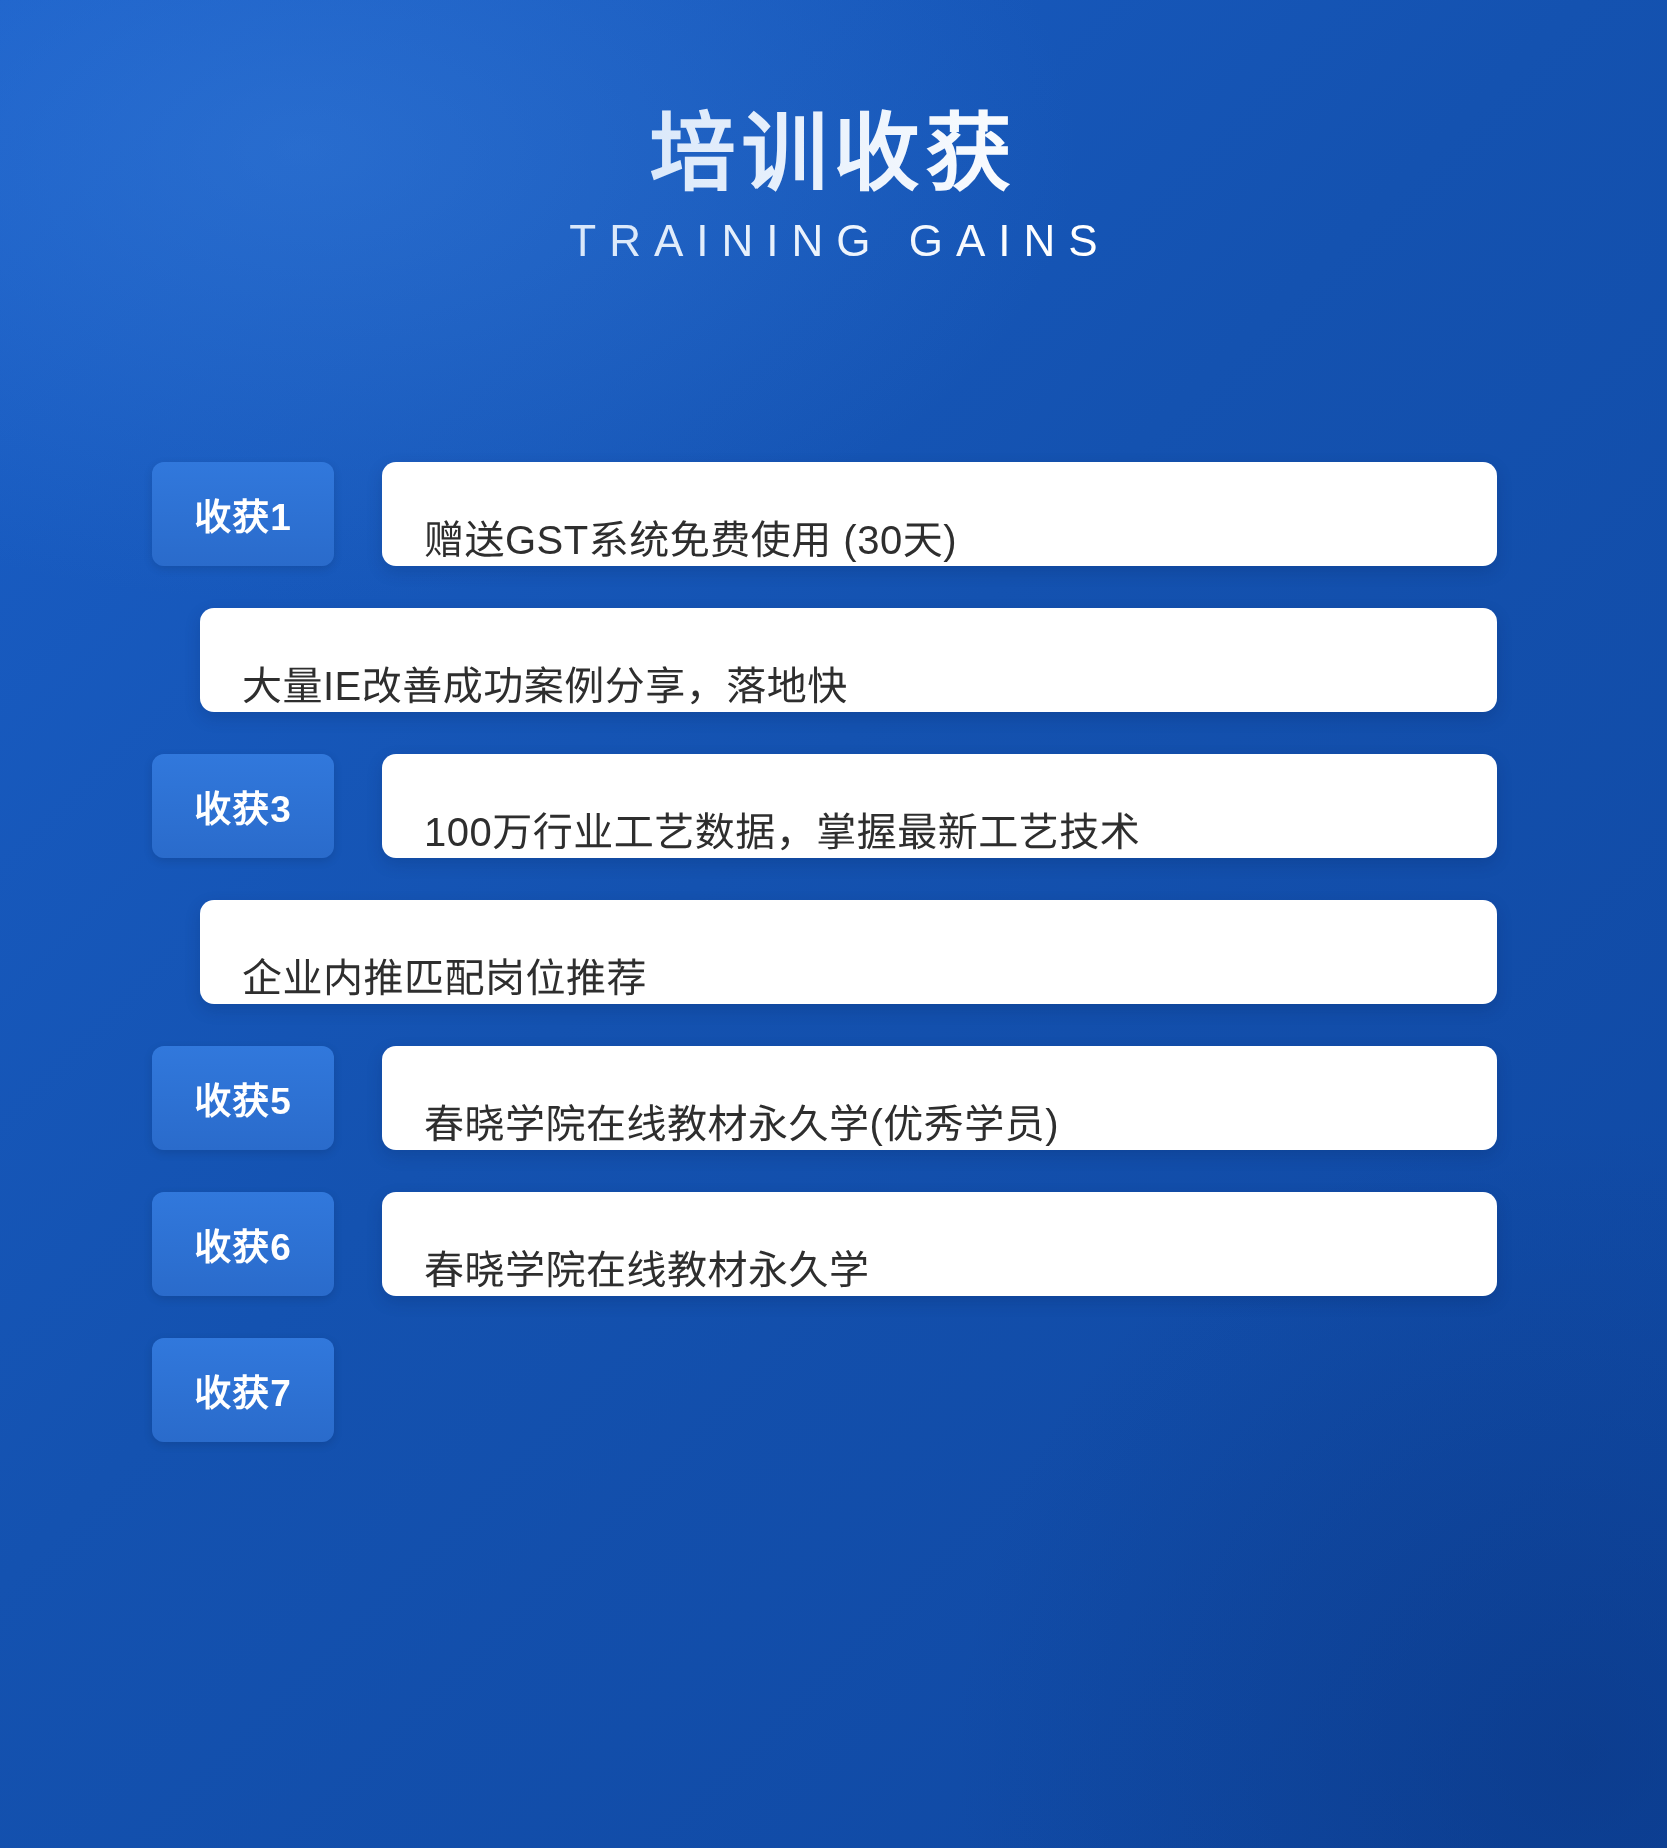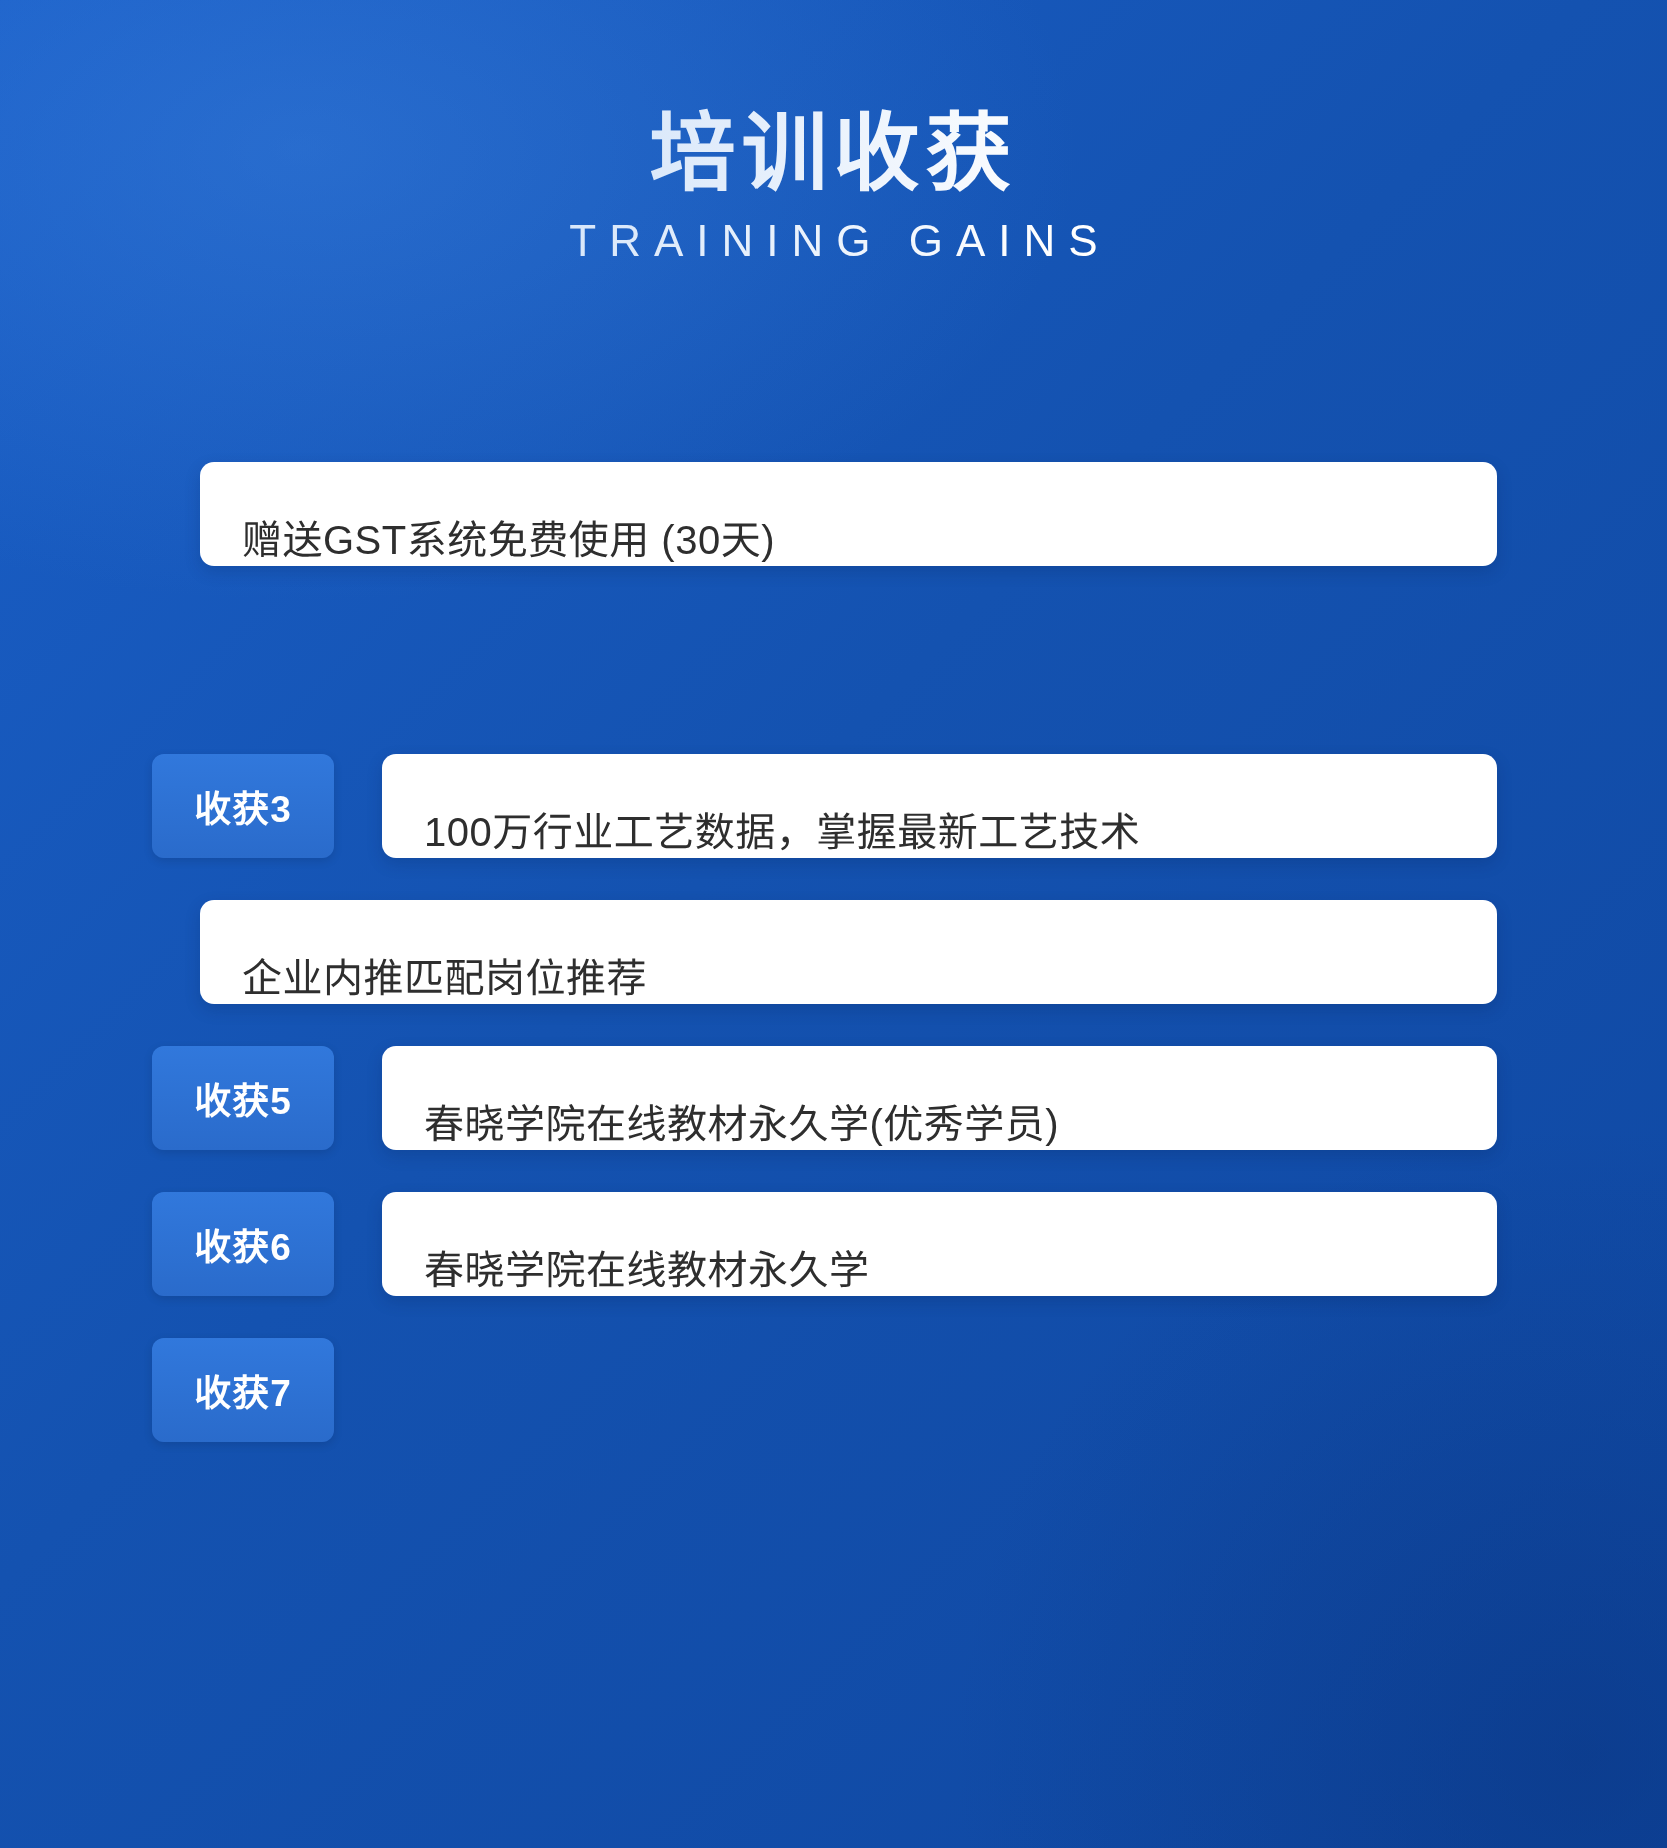--- a/index.html
+++ b/index.html
@@ -112,26 +112,30 @@
   <div class="bg-sheen"></div>
 
   <div class="header">
     <h1 class="title-cn">培训收获</h1>
     <div class="title-en">TRAINING GAINS</div>
   </div>
 
   <div class="list">
 
     <div class="row">
+      <div class="tag">收获1</div>
       <div class="card">
         <div class="card-text">赠送GST系统免费使用 (30天)</div>
       </div>
     </div>
 
     <div class="row">
+      <div class="card">
+        <div class="card-text">大量IE改善成功案例分享，落地快</div>
+      </div>
     </div>
 
     <div class="row">
       <div class="tag">收获3</div>
       <div class="card">
         <div class="card-text">100万行业工艺数据，掌握最新工艺技术</div>
       </div>
     </div>
 
     <div class="row">

